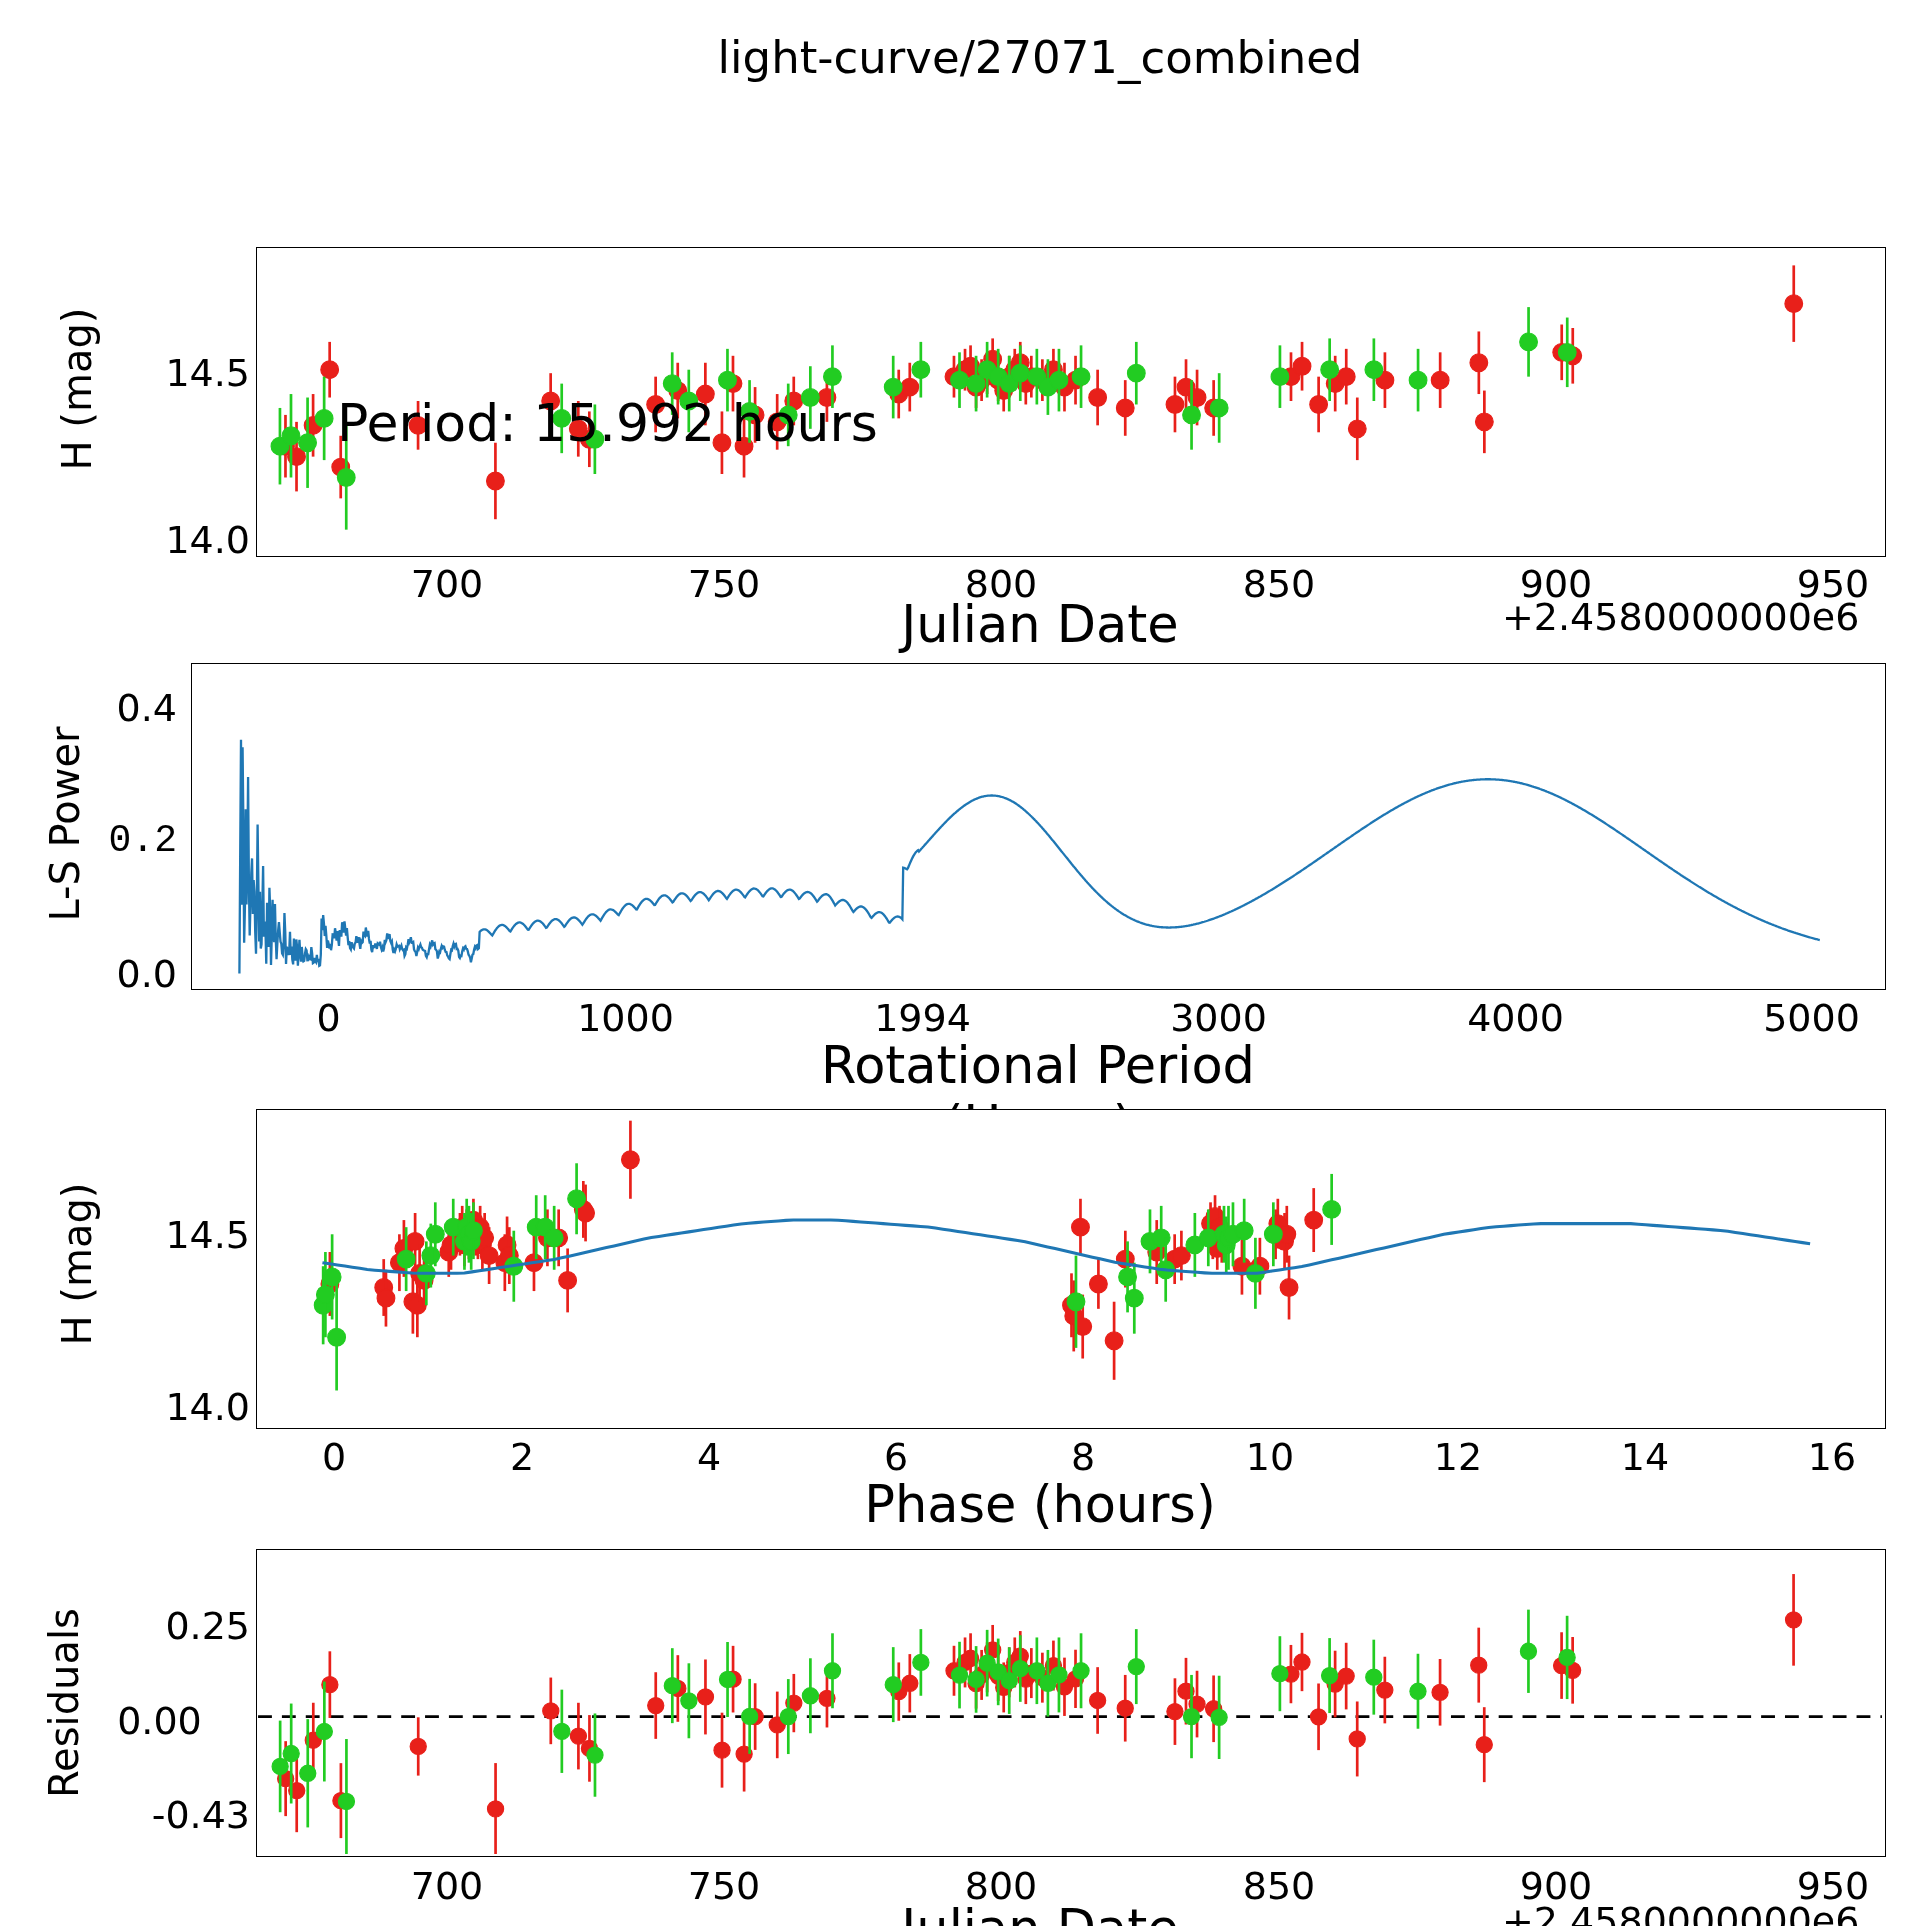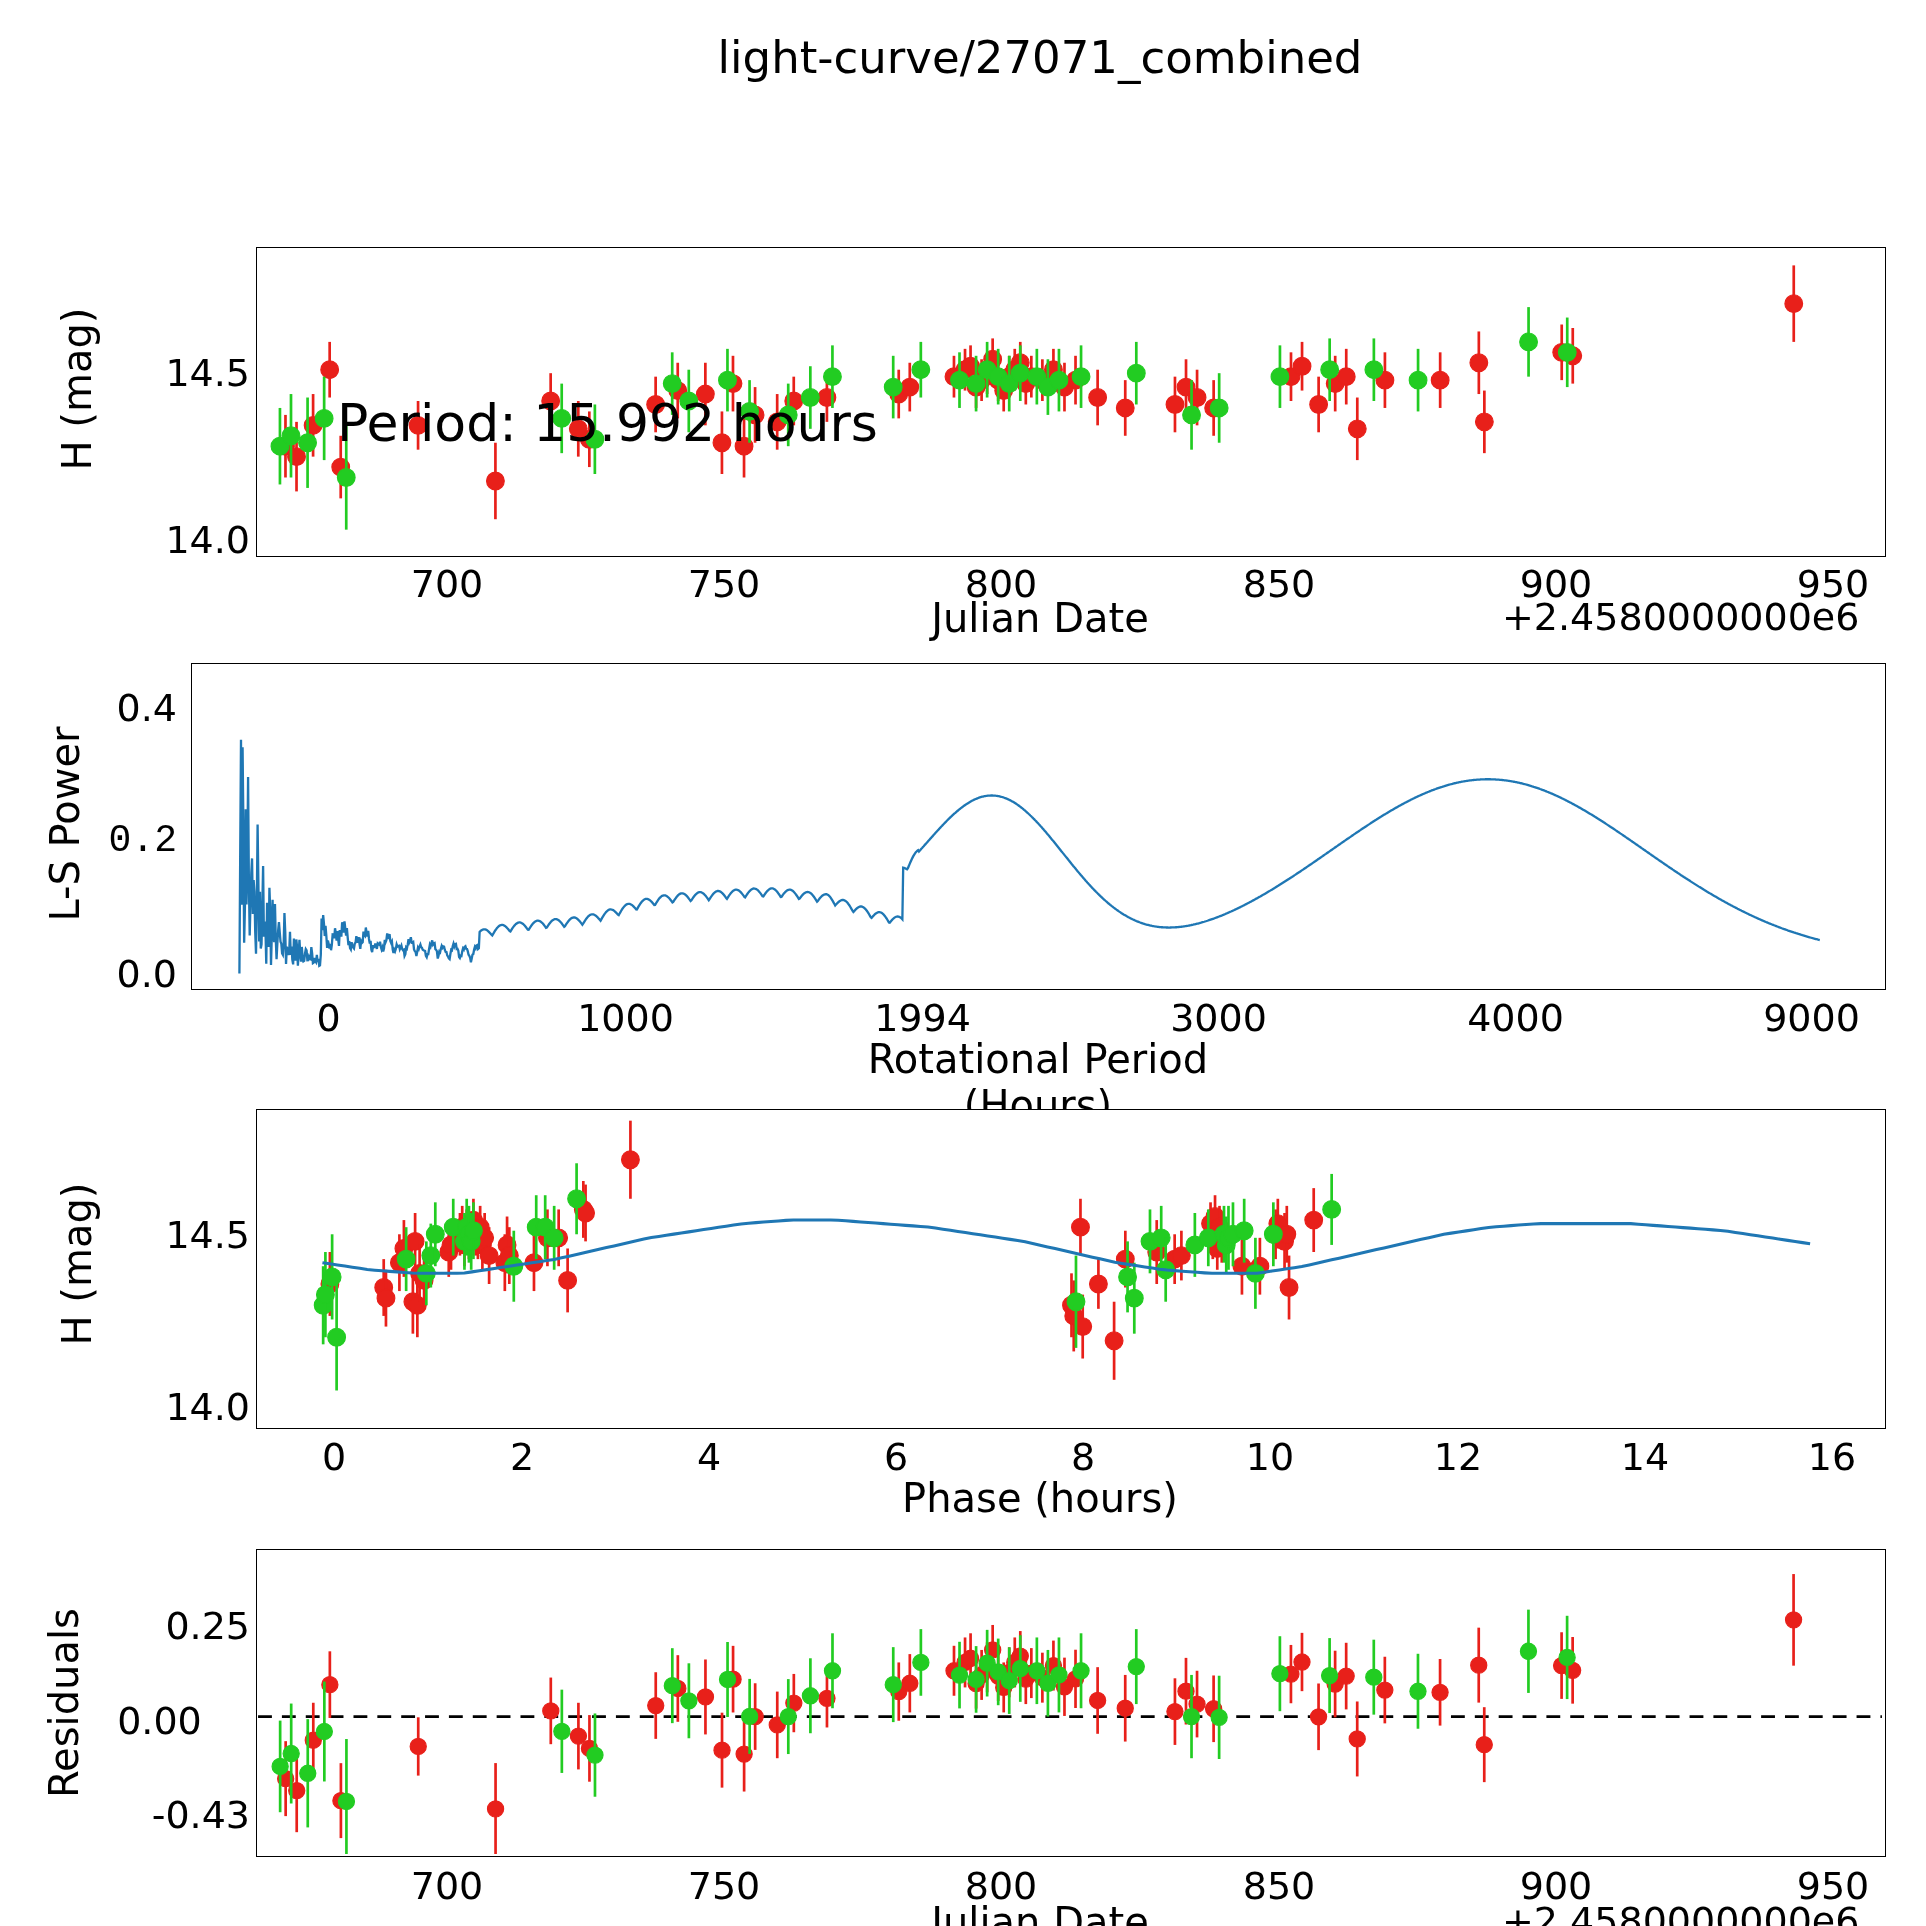--- a/index.html
+++ b/index.html
@@ -3,21 +3,21 @@
 <meta charset="utf-8">
 <style>
   html,body{margin:0;padding:0;background:#ffffff;}
   body{width:2080px;height:2080px;font-family:"DejaVu Sans",sans-serif;color:#000;}
   .page{position:relative;width:2080px;height:2080px;}
   .fig-title{position:absolute;top:31px;left:0;width:2080px;text-align:center;font-size:45px;color:#000;letter-spacing:0px;}
 
   .panel{position:absolute;box-sizing:border-box;border:1.9px solid #000;background:#fff;overflow:visible;}
   .panel svg{display:block;}
 
-  .axlabel{position:absolute;font-size:40px;color:#000;text-align:center;}
+  .axlabel{position:absolute;font-size:51px;color:#000;text-align:center;}
   .ylabel{position:absolute;font-size:40px;color:#000;transform-origin:50% 50%;white-space:nowrap;}
   .ticklabel{position:absolute;font-size:38px;color:#000;text-align:center;white-space:nowrap;}
   .offsetlabel{position:absolute;font-size:38px;color:#000;white-space:nowrap;}
   .annot{position:absolute;font-size:52px;color:#000;white-space:nowrap;}
 </style>
 </head>
 <body>
 
 <div class="page">
 
@@ -237,21 +237,21 @@
     </svg>
   </div>
   <div class="ylabel" style="left:65px;top:824px;width:308px;text-align:center;transform:translate(-50%,-50%) rotate(-90deg);">L-S Power</div>
   <div class="axlabel" style="left:807px;top:1036px;width:462px;">Rotational Period (Hours)</div>
 
   <div class="ticklabel" style="left:329px;top:996px;width:123px;margin-left:-62px;">0</div>
   <div class="ticklabel" style="left:626px;top:996px;width:123px;margin-left:-62px;">1000</div>
   <div class="ticklabel" style="left:923px;top:996px;width:123px;margin-left:-62px;">1994</div>
   <div class="ticklabel" style="left:1219px;top:996px;width:123px;margin-left:-62px;">3000</div>
   <div class="ticklabel" style="left:1516px;top:996px;width:123px;margin-left:-62px;">4000</div>
-  <div class="ticklabel" style="left:1812px;top:996px;width:123px;margin-left:-62px;">9000</div>
+  <div class="ticklabel" style="left:1812px;top:996px;width:123px;margin-left:-62px;">5000</div>
   <div class="ticklabel" style="left:50px;top:952px;width:127px;text-align:right;">0.0</div>
   <div class="ticklabel" style="left:50px;top:819px;width:127px;text-align:right;font-family:Liberation Mono, monospace;">0.2</div>
   <div class="ticklabel" style="left:50px;top:686px;width:127px;text-align:right;">0.4</div>
 
   <div class="panel" id="p3" style="left:256px;top:1109px;width:1630px;height:320px;">
     <svg width="1626" height="316" viewBox="0 0 4220 820">
       <g id="p3pts">
           <line x1="2113.8804597700914" y1="423.8202247191015" x2="2113.8804597700914" y2="589.6629213483149" stroke="#e8201a" stroke-width="7"></line>
           <circle cx="2113.8804597700914" cy="506.74157303370816" r="23" fill="#e8201a" stroke="#e8201a" stroke-width="3"></circle>
           <line x1="2119.701149425148" y1="442.24719101123566" x2="2119.701149425148" y2="626.5168539325839" stroke="#e8201a" stroke-width="7"></line>

